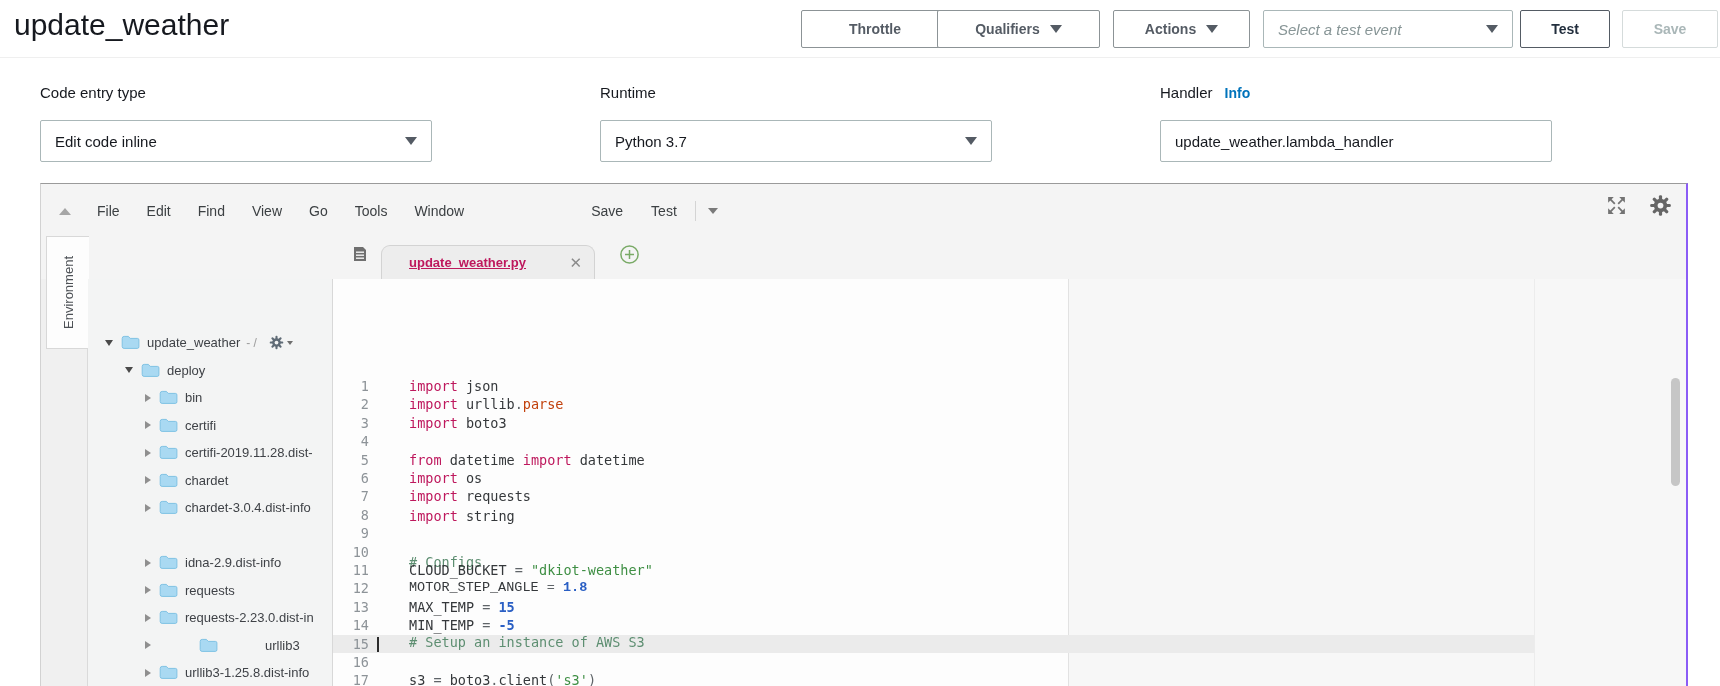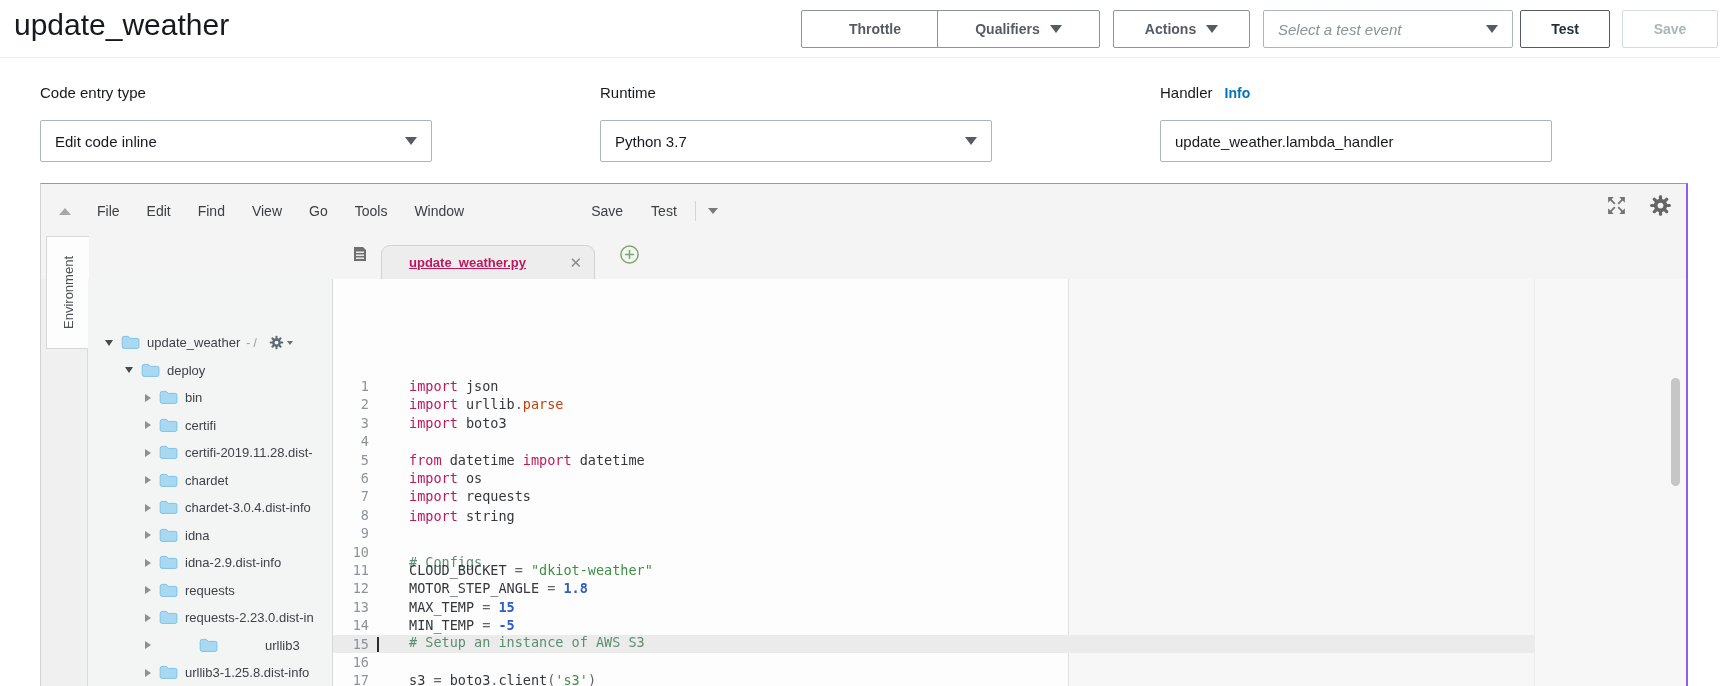--- a/index.html
+++ b/index.html
@@ -281,29 +281,20 @@
         </div>
         <div class="tree-row" style="top: 215px;">
           <span class="caret-col" style="margin-left: 57px;"></span>
           <span style="margin-left: 8px; display: flex; align-items: center;">
             <svg width="19" height="15" viewBox="0 0 19 15">
               <path d="M1.2 3.4 Q1.2 1.4 3.2 1.4 h4.2 l1.8 2 h7.2 q1.5 0 1.5 1.5 v6.9 q0 1.6 -1.6 1.6 h-13.2 q-1.9 0 -1.9 -1.9 Z" fill="#a9d9f2" stroke="#7fc2e4" stroke-width="1"></path>
             </svg>
           </span>
           <span class="tree-label">chardet-3.0.4.dist-info</span>
         </div>
-        <div class="tree-row" style="top: 242.5px;">
-          <span class="caret-col" style="margin-left: 57px;"></span>
-          <span style="margin-left: 8px; display: flex; align-items: center;">
-            <svg width="19" height="15" viewBox="0 0 19 15">
-              <path d="M1.2 3.4 Q1.2 1.4 3.2 1.4 h4.2 l1.8 2 h7.2 q1.5 0 1.5 1.5 v6.9 q0 1.6 -1.6 1.6 h-13.2 q-1.9 0 -1.9 -1.9 Z" fill="#a9d9f2" stroke="#7fc2e4" stroke-width="1"></path>
-            </svg>
-          </span>
-          <span class="tree-label">idna</span>
-        </div>
         <div class="tree-row" style="top: 270px;">
           <span class="caret-col" style="margin-left: 57px;"></span>
           <span style="margin-left: 8px; display: flex; align-items: center;">
             <svg width="19" height="15" viewBox="0 0 19 15">
               <path d="M1.2 3.4 Q1.2 1.4 3.2 1.4 h4.2 l1.8 2 h7.2 q1.5 0 1.5 1.5 v6.9 q0 1.6 -1.6 1.6 h-13.2 q-1.9 0 -1.9 -1.9 Z" fill="#a9d9f2" stroke="#7fc2e4" stroke-width="1"></path>
             </svg>
           </span>
           <span class="tree-label">idna-2.9.dist-info</span>
         </div>
         <div class="tree-row" style="top: 297.5px;">
@@ -364,21 +355,21 @@
         <div class="code-line" style="top: 208.4px;"><span class="tk-k">import </span><span class="tk-p">requests</span></div>
         <div class="gutter-num" style="top: 226.8px;">8</div>
         <div class="code-line" style="top: 228px;"><span class="tk-k">import </span><span class="tk-p">string</span></div>
         <div class="gutter-num" style="top: 245.2px;">9</div>
         <div class="code-line" style="top: 245.2px;"></div>
         <div class="gutter-num" style="top: 263.6px;">10</div>
         <div class="code-line" style="top: 274px;"><span class="tk-c"># Configs</span></div>
         <div class="gutter-num" style="top: 282px;">11</div>
         <div class="code-line" style="top: 282px;"><span class="tk-p">CLOUD_BUCKET </span><span class="tk-o">= </span><span class="tk-s">"dkiot-weather"</span></div>
         <div class="gutter-num" style="top: 300.4px;">12</div>
-        <div class="code-line" style="top: 300.4px;"><span class="tk-p">MOTOR_STEP_ANGLE </span><span class="tk-o">= </span><span class="tk-n">1.8</span></div>
+        <div class="code-line" style="top: 300.4px; font-family: Liberation Mono, monospace;"><span class="tk-p">MOTOR_STEP_ANGLE </span><span class="tk-o">= </span><span class="tk-n">1.8</span></div>
         <div class="gutter-num" style="top: 318.8px;">13</div>
         <div class="code-line" style="top: 318.8px;"><span class="tk-p">MAX_TEMP </span><span class="tk-o">= </span><span class="tk-n">15</span></div>
         <div class="gutter-num" style="top: 337.2px;">14</div>
         <div class="code-line" style="top: 337.2px;"><span class="tk-p">MIN_TEMP </span><span class="tk-o">= </span><span class="tk-n">-5</span></div>
         <div class="active-line" style="top: 355.6px;"></div>
         <div class="cursor-bar" style="top: 357.6px; left: 44px;"></div>
         <div class="gutter-num" style="top: 355.6px;">15</div>
         <div class="code-line" style="top: 355.6px;"></div>
         <div class="gutter-num" style="top: 374px;">16</div>
         <div class="code-line" style="top: 354px;"><span class="tk-c"># Setup an instance of AWS S3</span></div>

